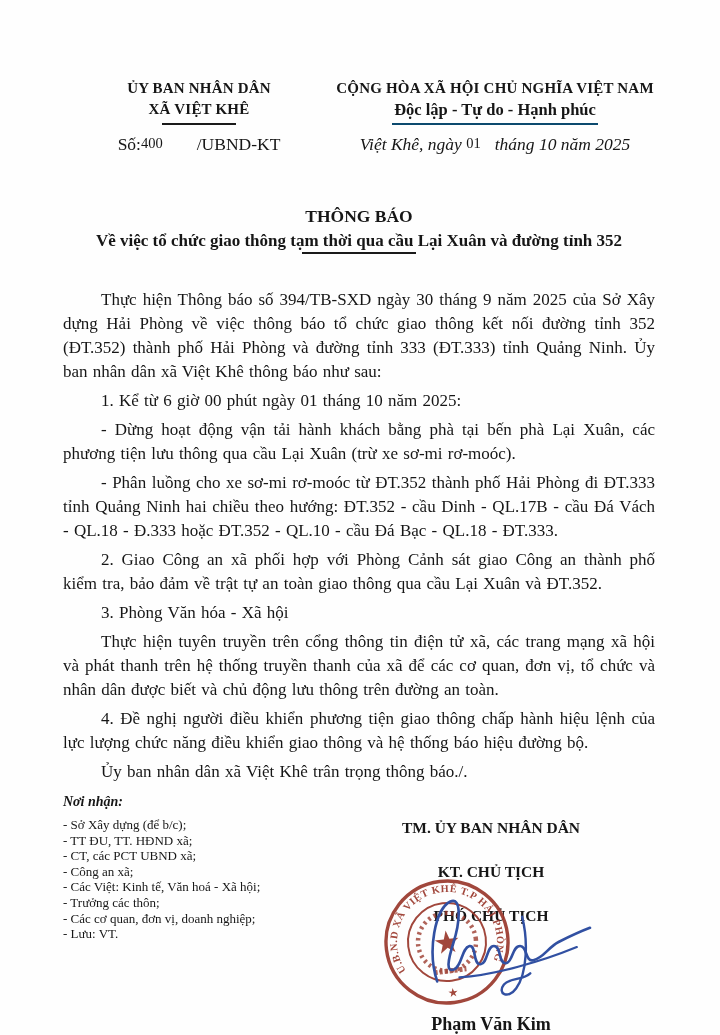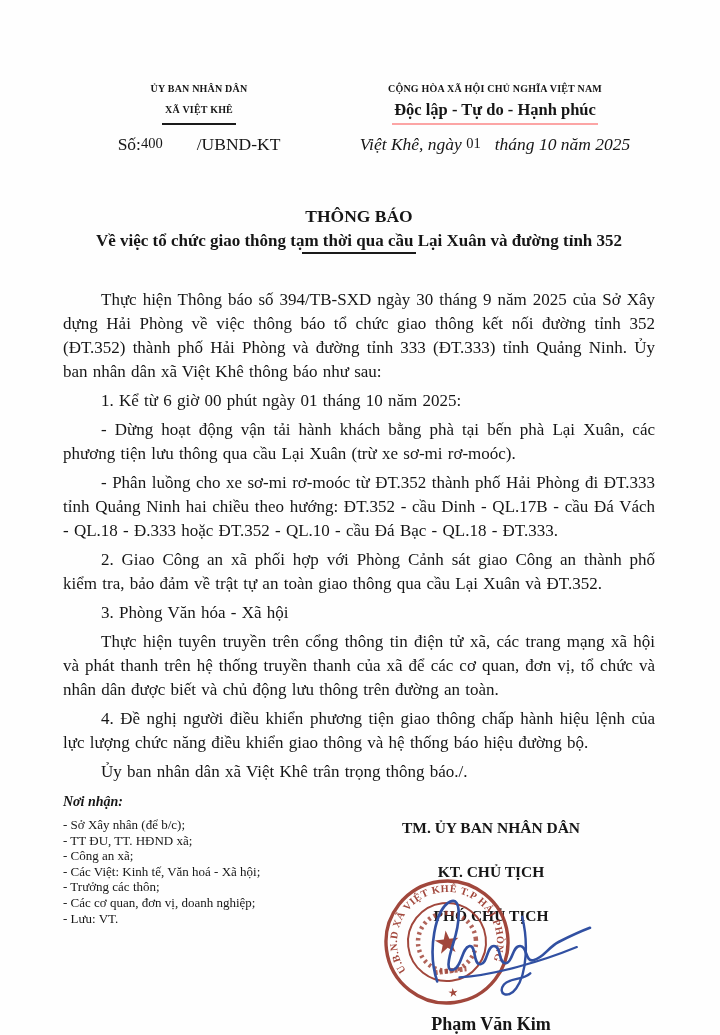--- a/index.html
+++ b/index.html
@@ -12,24 +12,24 @@
     font-family:"Liberation Serif", "DejaVu Serif", serif;
     color:#161616;
     padding:78px 65px 0 63px;
     overflow:hidden;
   }
 
   
   .hdr { display:flex; }
   .hdr-left { width:272px; text-align:center; }
   .hdr-right { flex:1; text-align:center; }
-  .hdr-org { font-size:10px; font-weight:bold; line-height:21px; letter-spacing:.2px; }
+  .hdr-org { font-size:15px; font-weight:bold; line-height:21px; letter-spacing:.2px; }
   .hdr-rule-left { width:74px; height:2px; background:#1a1a1a; margin:3px auto 0; }
   .motto { display:inline-block; font-size:16.5px; font-weight:bold; line-height:22px;
-           border-bottom:2px solid #fca5a5; padding:0 2px 2px; }
+           border-bottom:2px solid #0c4a6e; padding:0 2px 2px; }
   .hdr2 { display:flex; margin-top:9px; }
   .hdr2-left { width:272px; text-align:center; font-size:17.5px; }
   .hdr2-right { flex:1; text-align:center; font-size:17.5px; font-style:italic; }
   .filled-val { font-size:14.5px; font-style:normal; vertical-align:2px; }
   .num-suffix { margin-left:34px; }
   .day-gap { display:inline-block; width:14px; }
 
   
   .title-block { margin-top:49px; text-align:center; }
   .title-main { font-size:17.5px; font-weight:bold; line-height:24px; }
@@ -110,22 +110,23 @@
     <p class="para">2. Giao Công an xã phối hợp với Phòng Cảnh sát giao Công an thành phố kiểm tra, bảo đảm về trật tự an toàn giao thông qua cầu Lại Xuân và ĐT.352.</p>
     <p class="para">3. Phòng Văn hóa - Xã hội</p>
     <p class="para">Thực hiện tuyên truyền trên cổng thông tin điện tử xã, các trang mạng xã hội và phát thanh trên hệ thống truyền thanh của xã để các cơ quan, đơn vị, tổ chức và nhân dân được biết và chủ động lưu thông trên đường an toàn.</p>
     <p class="para">4. Đề nghị người điều khiển phương tiện giao thông chấp hành hiệu lệnh của lực lượng chức năng điều khiển giao thông và hệ thống báo hiệu đường bộ.</p>
     <p class="para">Ủy ban nhân dân xã Việt Khê trân trọng thông báo./.</p>
   </div>
 
   <div class="footer">
     <div class="f-left">
       <div class="recip-label">Nơi nhận:</div>
-      <div class="recip-item">- Sở Xây nhân (để b/c);</div>
+      <div class="recip-item">- Sở Xây dựng (để b/c);</div>
       <div class="recip-item">- TT ĐU, TT. HĐND xã;</div>
+      <div class="recip-item">- CT, các PCT UBND xã;</div>
       <div class="recip-item">- Công an xã;</div>
       <div class="recip-item">- Các Việt: Kinh tế, Văn hoá - Xã hội;</div>
       <div class="recip-item">- Trưởng các thôn;</div>
       <div class="recip-item">- Các cơ quan, đơn vị, doanh nghiệp;</div>
       <div class="recip-item">- Lưu: VT.</div>
     </div>
 
     <div class="f-right">
       <div class="sig-line">TM. ỦY BAN NHÂN DÂN</div>
       <div class="sig-line">KT. CHỦ TỊCH</div>

